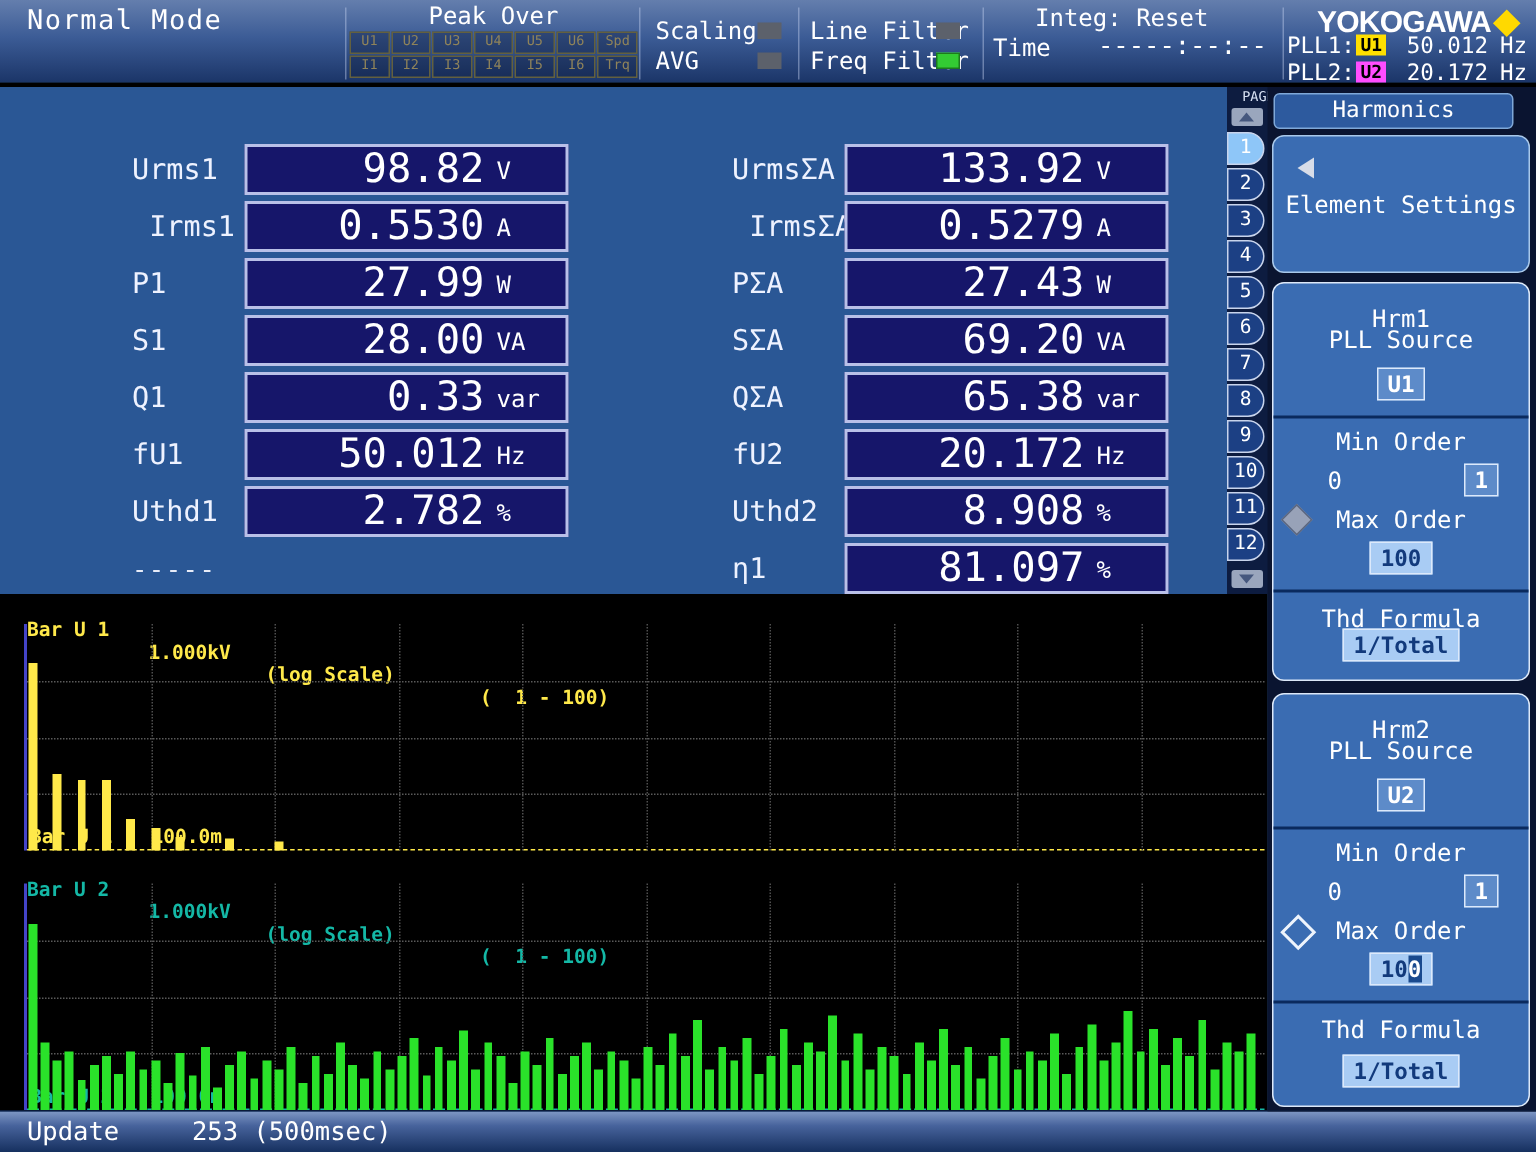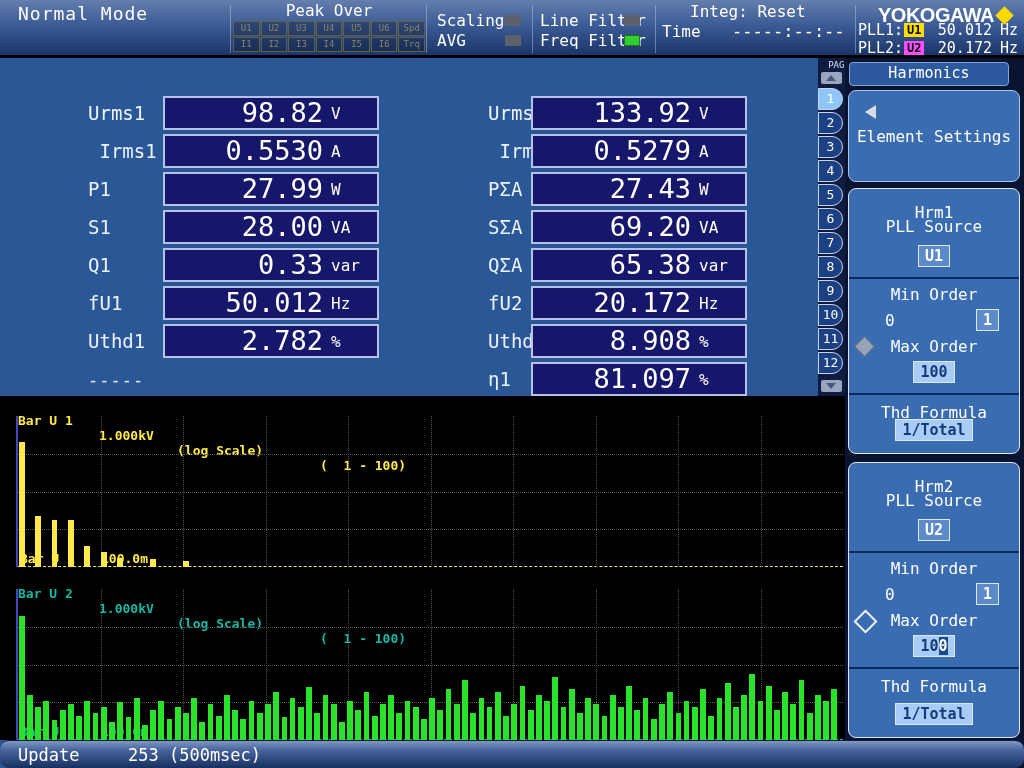--- a/index.html
+++ b/index.html
@@ -36,21 +36,21 @@
 
   
   #meas{position:absolute;left:0;top:58px;width:998px;height:338px;}
   .mrow{position:absolute;height:34px;width:845px;}
   .mlabel{position:absolute;font-size:19px;line-height:34px;white-space:pre;color:#eef2ff;}
   .mbox{position:absolute;width:216px;height:34px;background:#16166a;
         border:2px solid #b9c0e8;box-sizing:border-box;display:flex;align-items:center;}
   .mval{flex:1;text-align:right;font-size:27px;line-height:30px;}
   .munit{width:46px;padding-left:8px;font-size:16px;}
   .col-left .mlabel{left:88px;} .col-left .mbox{left:163px;}
-  .col-right .mlabel{left:488px;} .col-right .mbox{left:531px;}
+  .col-right .mlabel{left:488px;} .col-right .mbox{left:563px;}
   #meas-dashes{position:absolute;left:88px;top:312px;font-size:17px;color:#e8ecf8;letter-spacing:1px;}
 
   
   #page-strip{position:absolute;left:818px;top:58px;width:42px;height:338px;background:#0d1c40;}
   #page-title{font-size:9px;text-align:center;margin-top:2px;letter-spacing:0;color:#d8e2f4;
               overflow:hidden;white-space:nowrap;}
   .pscroll{position:absolute;left:3px;width:21px;height:12px;background:#9aa6bd;border-radius:2px;}
   .pscroll .tri{position:absolute;left:5px;width:0;height:0;border-left:5px solid transparent;
                 border-right:5px solid transparent;}
   #pg-up{top:14px;} #pg-up .tri{top:3px;border-bottom:6px solid #46587e;}
@@ -103,21 +103,21 @@
   .plot .baseline{position:absolute;left:0;right:0;bottom:0;border-bottom:1px dashed currentColor;}
   .vline{position:absolute;top:0;bottom:0;width:0;border-left:1px dotted #4f4f4f;}
   .hline{position:absolute;left:0;right:0;height:0;border-top:1px dotted #5a5a5a;}
   .bar{position:absolute;bottom:0;}
   .bot-label{position:absolute;bottom:1px;font-size:13px;font-weight:bold;z-index:1;}
   .bar{z-index:2;}
 
   
   #status{position:absolute;left:0;top:740px;width:1024px;height:28px;
           background:linear-gradient(180deg,#7e97c4 0%,#47639c 35%,#16305f 100%);
-          border-top:1px solid #0a1a3a;box-sizing:border-box;border-radius:9px;}
+          border-top:1px solid #0a1a3a;box-sizing:border-box;}
   #status span{position:absolute;top:4px;font-size:17px;}
   #update-label{left:18px;} #update-value{left:128px;}
 </style>
 </head>
 <body>
 
 <div id="screen">
 
   <div id="header">
     <div class="hsep" style="left:230px"></div>

